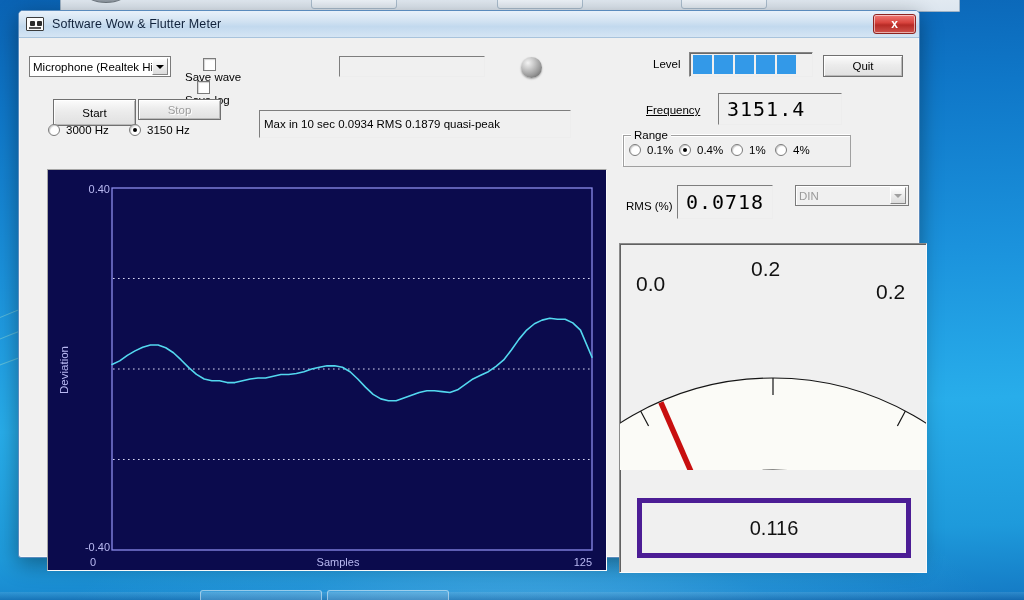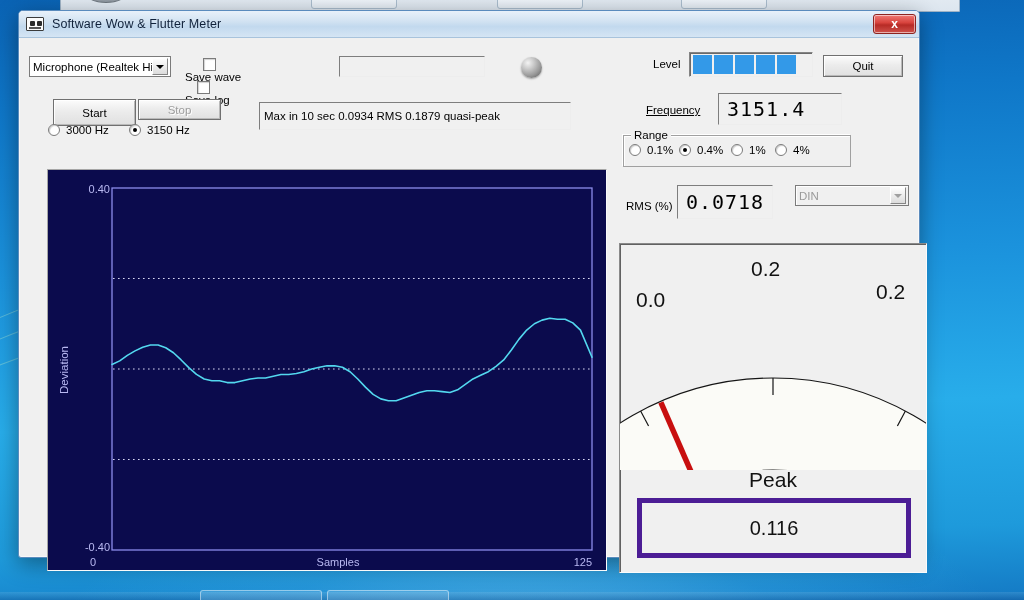--- a/index.html
+++ b/index.html
@@ -208,21 +208,21 @@
   
   #gauge-panel {
     position: absolute; left: 600px; top: 214px; width: 308px; height: 330px;
     background: #f0f0f0;
     border: 1px solid #8a8a8a; border-right-color: #fbfbfb; border-bottom-color: #fbfbfb;
     box-shadow: 1px 1px 0 #616161 inset;
   }
   #gauge-scale-labels span {
     position: absolute; font-size: 21px; color: #111;
   }
-  #gs-min { left: 16px; top: 44px; }
+  #gs-min { left: 16px; top: 28px; }
   #gs-mid { left: 131px; top: 13px; }
   #gs-max { left: 256px; top: 36px; }
   #peak-caption {
     position: absolute; left: 0; right: 0; top: 224px;
     text-align: center; font-size: 21px; color: #111;
   }
   #peak-box {
     position: absolute; left: 17px; top: 254px; width: 274px; height: 60px;
     background: #f0f0f0; border: 5px solid #4c1d95;
     display: flex; align-items: center; justify-content: center;
@@ -286,21 +286,21 @@
 
     <label class="radio" style="left:27px; top:85px;">
       <span class="dot"></span>
       <span class="lbl">3000 Hz</span>
     </label>
     <label class="radio on" style="left:108px; top:85px;">
       <span class="dot"></span>
       <span class="lbl">3150 Hz</span>
     </label>
 
-    <div class="textbox" id="status-box" style="left:238px; top:63px; width:312px; height:28px;">Max in 10 sec 0.0934 RMS 0.1879 quasi-peak</div>
+    <div class="textbox" id="status-box" style="left:238px; top:71px; width:312px; height:28px;">Max in 10 sec 0.0934 RMS 0.1879 quasi-peak</div>
 
     <div class="lbl" style="position:absolute; left:632px; top:19px;">Level</div>
     <div id="level-meter" style="left:668px; top:13px; width:124px; height:25px;">
         <div class="seg" style="background: rgb(51, 153, 232);"></div>
         <div class="seg" style="background: rgb(51, 153, 232);"></div>
         <div class="seg" style="background: rgb(51, 153, 232);"></div>
         <div class="seg" style="background: rgb(51, 153, 232);"></div>
         <div class="seg" style="background: rgb(51, 153, 232);"></div>
       </div>
 
@@ -366,18 +366,17 @@
       <svg id="gauge-svg" width="306" height="230" viewBox="0 0 306 230" style="position:absolute; left:0; top:-4px;">
         <path id="gauge-face" fill="#fbfbf7" stroke="#151515" stroke-width="1.1" d="M -80.79 262.31 A 282 282 0 0 1 386.79 262.31 L 310.52 313.75 A 190 190 0 0 0 -4.52 313.75 Z"></path>
         <g id="gauge-ticks" stroke="#151515" stroke-width="1.2">
             <line x1="-35.69" y1="210.43" x2="-24.32" y2="223.07"></line>
             <line x1="20.61" y1="171.01" x2="28.59" y2="186.02"></line>
             <line x1="153.00" y1="138.00" x2="153.00" y2="155.00"></line>
             <line x1="285.39" y1="171.01" x2="277.41" y2="186.02"></line>
           </g>
         <line id="gauge-needle" stroke="#c80f0f" stroke-width="5.5" stroke-linecap="butt" x1="77.97" y1="247.62" x2="40.86" y2="162.35"></line>
       </svg>
-      <div id="peak-caption">Peak</div>
       <div id="peak-box">0.116</div>
     </div>
 
   </div>
 </div>
 
 </body></html>

